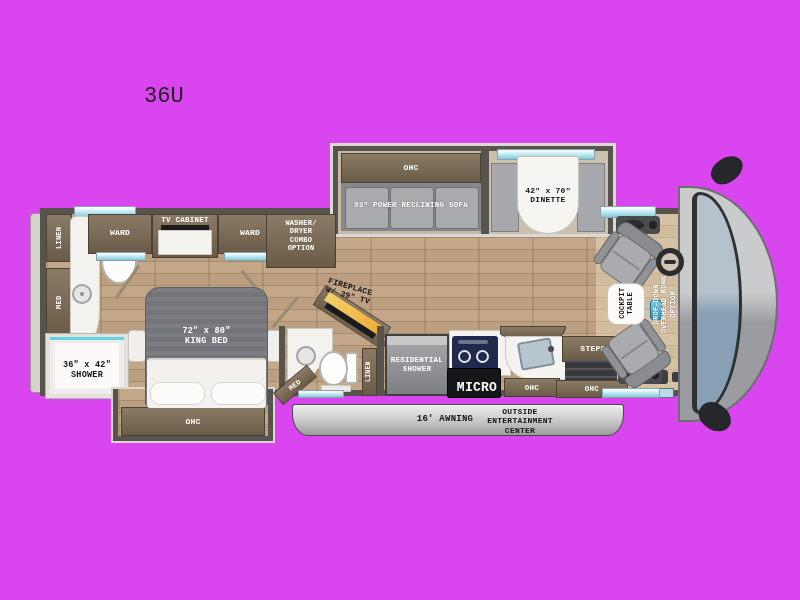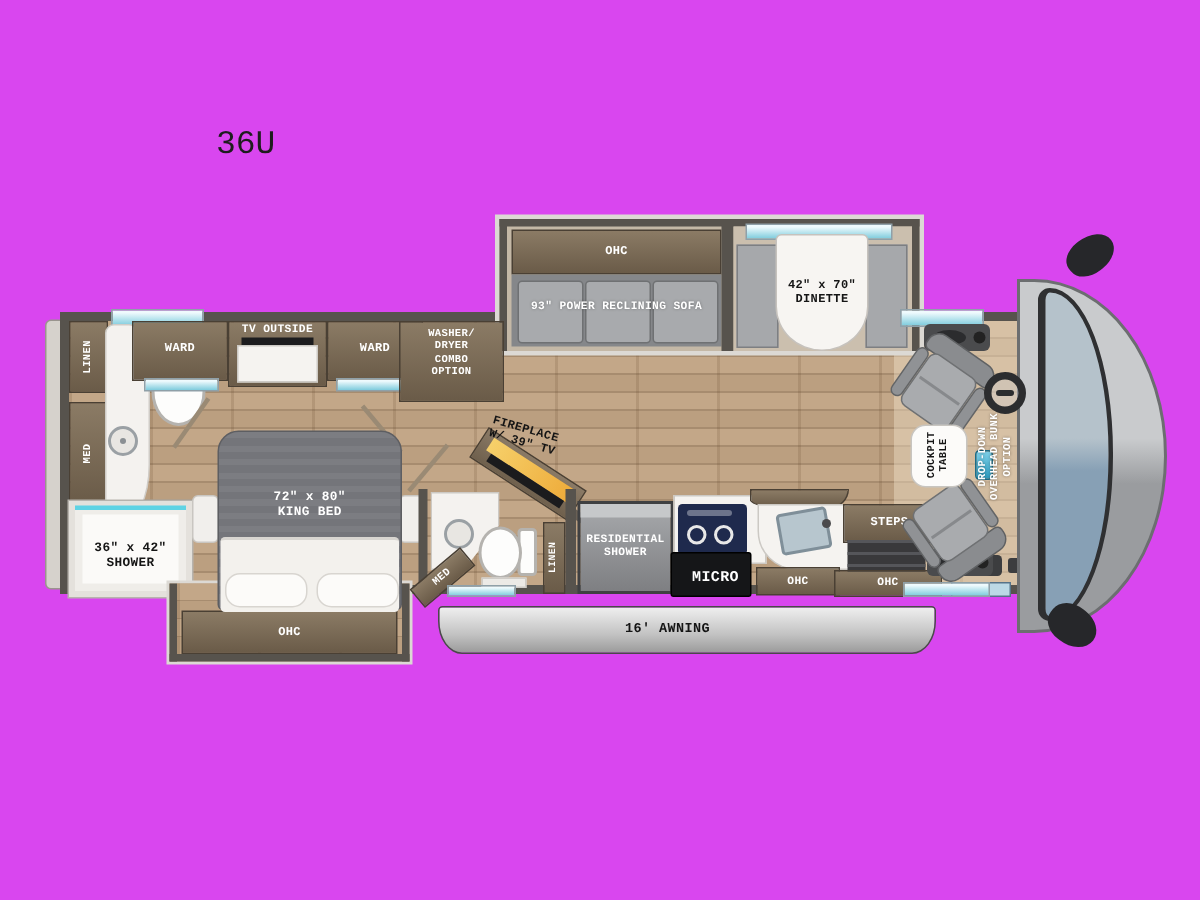--- a/index.html
+++ b/index.html
@@ -72,21 +72,21 @@
   <div class="abs toilet-part" style="left:101px;top:238px;width:36px;height:46px;border-radius:50%;"></div>
   <div class="abs" style="left:126px;top:262px;width:3px;height:40px;background:#9a8a74;transform:rotate(35deg);"></div>
   <div class="abs" style="left:46px;top:334px;width:82px;height:64px;background:#fbfaf8;border:4px solid #e4e1dc;outline:1px solid #b7b3ad;box-shadow:inset 0 0 0 5px #efede9;box-sizing:border-box;"></div>
   <div class="abs" style="left:50px;top:337px;width:74px;height:3px;background:#5fd3e4;"></div>
   <div class="lbl dk" style="left:48px;top:360px;width:78px;font-size:8.5px;">36" x 42"
 SHOWER</div>
 
   <div class="abs brown" style="left:88px;top:214px;width:64px;height:40px;"></div>
   <div class="lbl" style="left:88px;top:228px;width:64px;">WARD</div>
   <div class="abs brown" style="left:152px;top:214px;width:66px;height:44px;"></div>
-  <div class="lbl" style="left:152px;top:216px;width:66px;font-size:7.5px;">TV OUTSIDE</div>
+  <div class="lbl" style="left:152px;top:216px;width:66px;font-size:7.5px;">TV CABINET</div>
   <div class="abs" style="left:161px;top:225px;width:48px;height:5px;background:#1c1c1e;"></div>
   <div class="abs" style="left:158px;top:230px;width:54px;height:25px;background:#f5f3f0;border:1px solid #ccc9c4;box-sizing:border-box;"></div>
   <div class="abs brown" style="left:218px;top:214px;width:64px;height:40px;"></div>
   <div class="lbl" style="left:218px;top:228px;width:64px;">WARD</div>
   <div class="abs win" style="left:96px;top:252px;width:50px;height:9px;"></div>
   <div class="abs win" style="left:224px;top:252px;width:52px;height:9px;"></div>
   <div class="abs brown" style="left:266px;top:214px;width:70px;height:54px;"></div>
   <div class="lbl" style="left:266px;top:219px;width:70px;font-size:7px;">WASHER/
 DRYER
 COMBO
@@ -135,21 +135,21 @@
   </div>
   <div class="lbl" style="left:385px;top:356px;width:64px;font-size:7.5px;">RESIDENTIAL
 SHOWER</div>
   <div class="abs" style="left:449px;top:330px;width:62px;height:46px;background:#f5f3f0;border:1px solid #ccc9c4;box-sizing:border-box;"></div>
   <div class="abs" style="left:452px;top:336px;width:46px;height:34px;background:#1f2a4d;border-radius:3px;">
     <div class="abs" style="left:6px;top:14px;width:13px;height:13px;border:2px solid #e8e8e8;border-radius:50%;box-sizing:border-box;"></div>
     <div class="abs" style="left:24px;top:14px;width:13px;height:13px;border:2px solid #e8e8e8;border-radius:50%;box-sizing:border-box;"></div>
     <div class="abs" style="left:6px;top:4px;width:30px;height:4px;background:rgba(255,255,255,.35);border-radius:2px;"></div>
   </div>
   <div class="abs" style="left:447px;top:368px;width:54px;height:30px;background:#151618;border:1px solid #000;border-radius:2px;box-sizing:border-box;"></div>
-  <div class="lbl" style="left:447px;top:380px;width:60px;font-size:10px;">MICRO</div>
+  <div class="lbl" style="left:447px;top:380px;width:60px;font-size:13px;">MICRO</div>
   <div class="abs brown" style="left:500px;top:326px;width:66px;height:13px;border-radius:0 0 14px 45%;"></div>
   <div class="abs" style="left:505px;top:336px;width:62px;height:44px;background:#f5f3f0;border:1px solid #ccc9c4;border-radius:0 0 0 26px;box-sizing:border-box;"></div>
   <div class="abs" style="left:519px;top:340px;width:34px;height:28px;background:#b7c6ce;border:2px solid #7f8f99;border-radius:3px;transform:rotate(-10deg);box-sizing:border-box;"></div>
   <div class="abs" style="left:548px;top:346px;width:6px;height:6px;background:#4a4a4c;border-radius:50%;"></div>
   <div class="abs brown" style="left:504px;top:378px;width:56px;height:19px;"></div>
   <div class="lbl" style="left:504px;top:384px;width:56px;font-size:7.5px;">OHC</div>
 
   <div class="abs brown" style="left:562px;top:336px;width:62px;height:26px;"></div>
   <div class="lbl" style="left:562px;top:344px;width:62px;">STEPS</div>
   <div class="abs" style="left:565px;top:360px;width:52px;height:24px;background:#39393b;
@@ -198,14 +198,17 @@
               border:3px solid #2f3032;border-left-width:5px;border-radius:8px 85% 85% 8px / 8px 50% 50% 8px;box-sizing:border-box;"></div>
   <div class="abs" style="left:710px;top:158px;width:34px;height:24px;background:#26272a;border-radius:45% 55% 50% 50%;transform:rotate(-38deg);"></div>
   <div class="abs" style="left:698px;top:404px;width:34px;height:26px;background:#26272a;border-radius:50% 50% 55% 45%;transform:rotate(38deg);"></div>
   <div class="abs" style="left:656px;top:248px;width:28px;height:28px;border:5px solid #2c2d2f;border-radius:50%;background:rgba(205,210,214,.35);box-sizing:border-box;">
     <div class="abs" style="left:3px;top:7px;width:12px;height:4px;background:#2c2d2f;border-radius:2px;"></div>
   </div>
 
   <div class="abs" style="left:292px;top:404px;width:332px;height:32px;background:linear-gradient(180deg,#efefef,#c2c2c2 60%,#9b9b9b);
               border:1.5px solid #4a4a4a;border-radius:3px 3px 16px 16px / 3px 3px 22px 22px;box-sizing:border-box;"></div>
   <div class="lbl dk" style="left:390px;top:414px;width:110px;font-size:9px;">16' AWNING</div>
+  <div class="lbl dk" style="left:450px;top:407px;width:140px;font-size:8px;">OUTSIDE
+ENTERTAINMENT
+CENTER</div>
 
 </div>
 
 </body></html>

